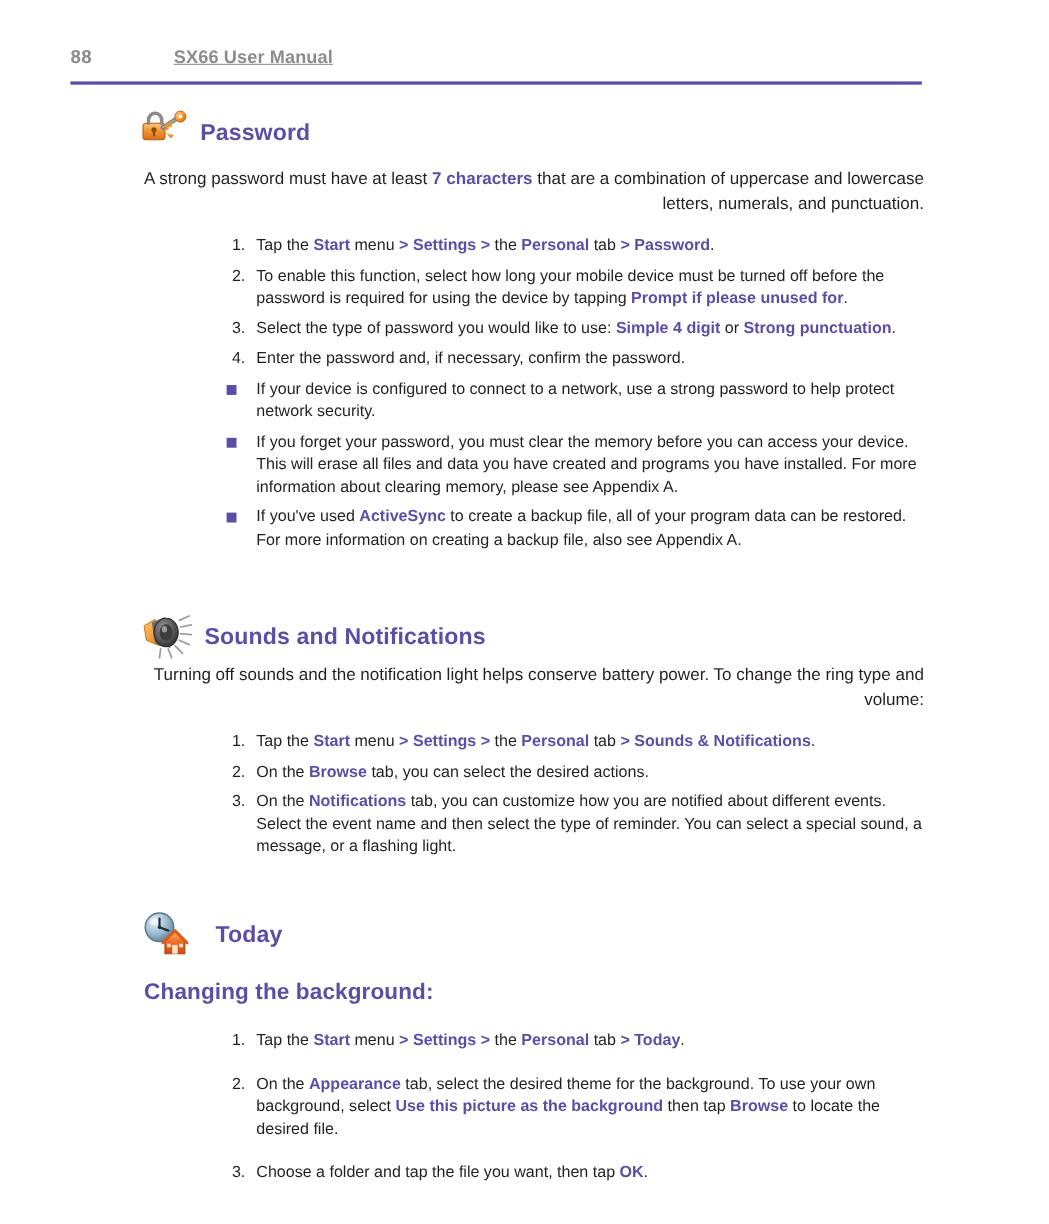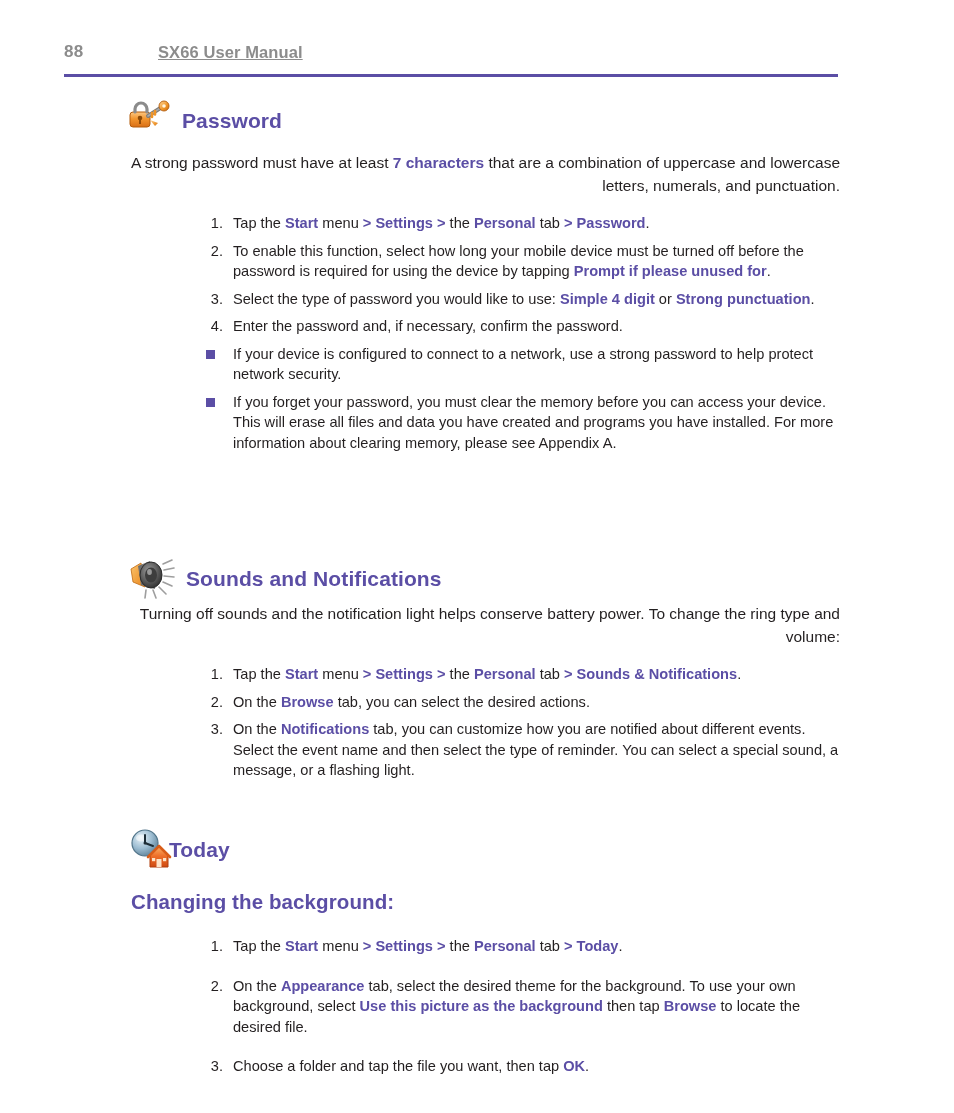--- a/index.html
+++ b/index.html
@@ -224,20 +224,24 @@
 
     <ul class="bullets" style="margin-top:6px; margin-left:68px; width:644px;">
       <li>
         <span class="sq"></span>
         <span>If your device is configured to connect to a network, use a strong password to help protect network security.</span>
       </li>
       <li>
         <span class="sq"></span>
         <span>If you forget your password, you must clear the memory before you can access your device. This will erase all files and data you have created and programs you have installed. For more information about clearing memory, please see Appendix A.</span>
       </li>
+      <li>
+        <span class="sq"></span>
+        <span>If you've used </span><b class="hl">ActiveSync</b><span> to create a backup file, all of your program data can be restored. For more information on creating a backup file, also see Appendix A.</span>
+      </li>
     </ul>
   </div>
 
   <div class="section" style="top:557px;">
 
     <div class="sec-head">
       <span class="sec-icon">
         <svg width="50" height="44" viewBox="0 0 50 44">
           <defs>
             <radialGradient id="spkGrad" cx="40%" cy="35%" r="70%">
@@ -316,21 +320,21 @@
           <path d="M17 15 L25 18" stroke="#1d2d36" stroke-width="2" stroke-linecap="round"></path>
           <circle cx="17" cy="15" r="1.5" fill="#1d2d36"></circle>
 
           <path d="M22 28 L31 19 L40 28 L40 39 L22 39 Z" fill="url(#hseGrad)" stroke="#b03f0c" stroke-width="1"></path>
           <path d="M20 29 L31 18 L42 29" fill="none" stroke="#d85c18" stroke-width="2.6" stroke-linecap="round" stroke-linejoin="round"></path>
           <rect x="28.5" y="31" width="5" height="8" fill="#fde3c8"></rect>
           <rect x="24" y="30" width="3.2" height="3.2" fill="#fde3c8"></rect>
           <rect x="35" y="30" width="3.2" height="3.2" fill="#fde3c8"></rect>
         </svg>
       </span>
-      <span class="sec-title" style="left:41px; top:10px;">Today</span>
+      <span class="sec-title" style="left:68px; top:10px;">Today</span>
     </div>
 
     <h2 class="sub-head" style="margin-top:22px;">Changing the background:</h2>
 
     <ol class="steps" style="margin-top:22px; margin-left:68px; width:644px;">
       <li style="margin-bottom:19px;">
         <span class="num">1.</span>
         <span>Tap the </span><b class="hl">Start</b><span> menu </span><b class="hl">&gt; Settings &gt;</b><span> the </span><b class="hl">Personal</b><span> tab </span><b class="hl">&gt; Today</b><span>.</span>
       </li>
       <li style="margin-bottom:19px;">

